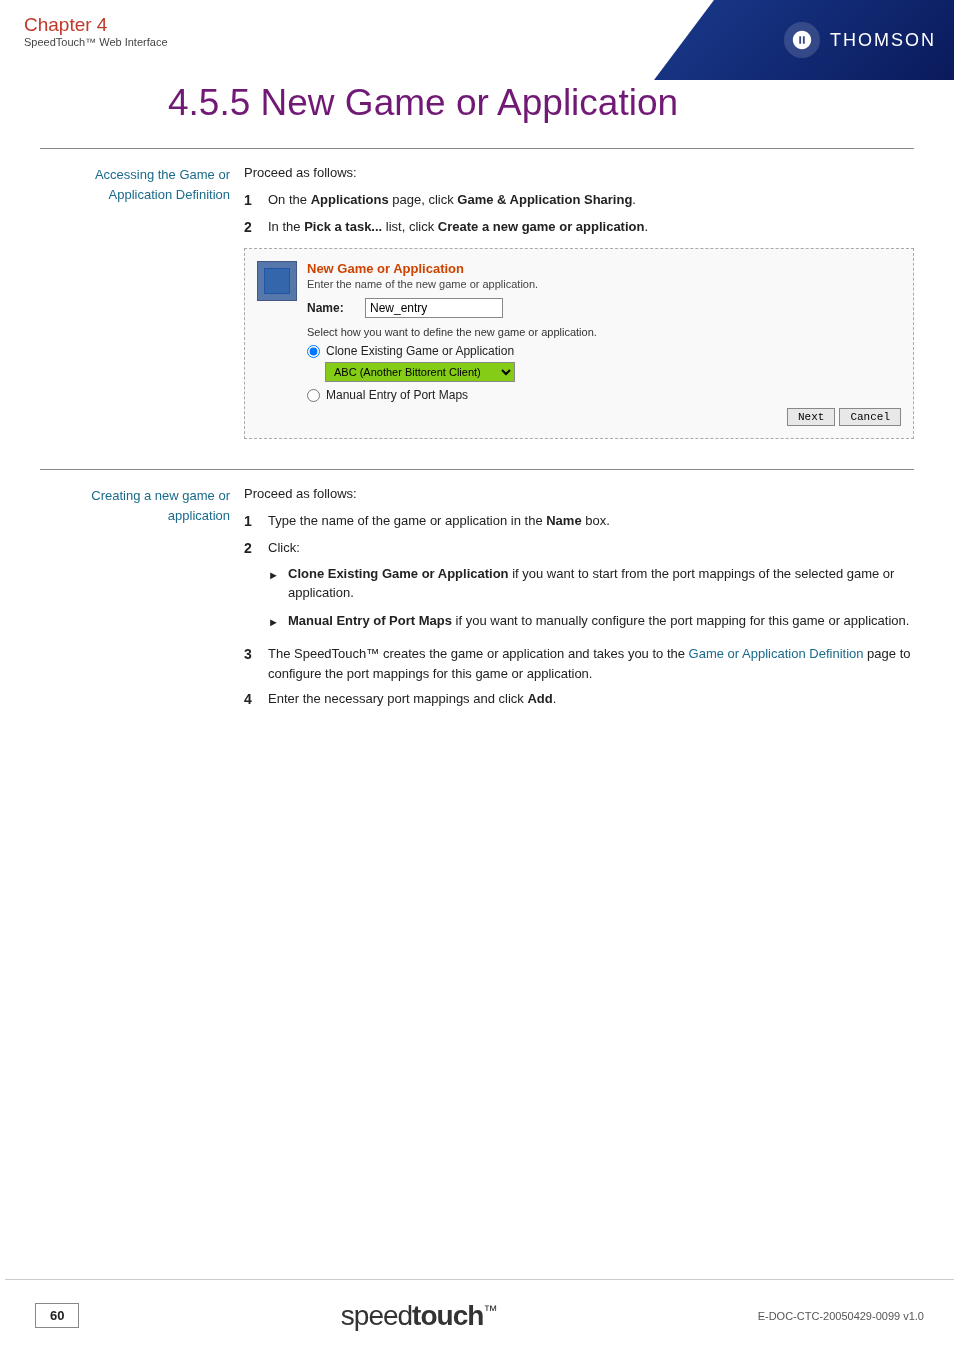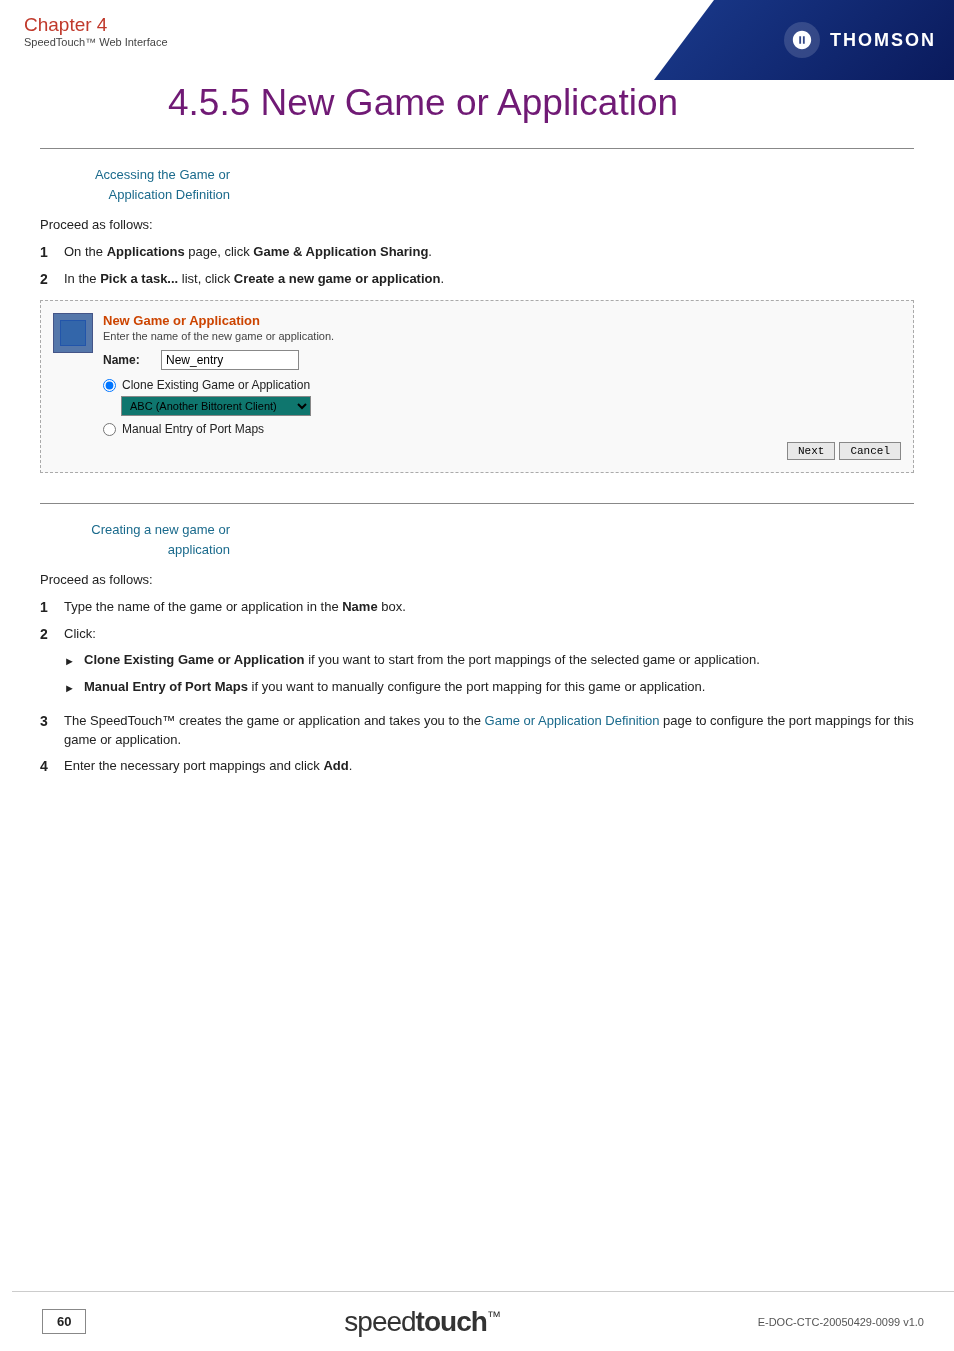--- a/index.html
+++ b/index.html
@@ -53,21 +53,21 @@
       height: 36px;
       background: rgba(255,255,255,0.15);
       border-radius: 50%;
       display: flex;
       align-items: center;
       justify-content: center;
     }
     .header-blue-strip .logo-text {
       color: white;
       font-size: 18px;
-      font-weight: bold;
+      font-weight: normal;
       letter-spacing: 2px;
     }
 
     
     .page-title-section {
       padding: 24px 40px 16px 120px;
     }
     .page-title {
       font-size: 37px;
       font-weight: normal;
@@ -83,23 +83,22 @@
     
     .section-divider {
       border: none;
       border-top: 1px solid #888;
       margin: 8px 0 16px 0;
     }
 
     
     .section-row {
       display: flex;
-      gap: 13px;
+      gap: 4px;
       margin-bottom: 20px;
-      flex-direction: column;
     }
     .section-label-col {
       width: 200px;
       min-width: 200px;
       text-align: right;
       padding-right: 10px;
     }
     .section-label {
       font-size: 13px;
       color: #1a6a8c;
@@ -208,21 +207,21 @@
       align-items: center;
       gap: 4px;
       margin-bottom: 6px;
       margin-left: 18px;
     }
     .ss-select {
       border: 1px solid #888;
       padding: 2px 4px;
       font-size: 11px;
       width: 190px;
-      background: #0f766e;
+      background: #84cc16;
     }
     .ss-button-row {
       display: flex;
       justify-content: flex-end;
       gap: 4px;
       margin-top: 6px;
     }
     .ss-btn {
       border: 1px solid #888;
       padding: 2px 10px;
@@ -249,23 +248,23 @@
       color: #222;
       font-size: 11px;
       padding-top: 3px;
       min-width: 12px;
     }
 
     
     .footer {
       position: absolute;
       bottom: 0;
-      left: 12px;
+      left: 5px;
       right: 0;
-      height: 60px;
+      height: 72px;
       display: flex;
       align-items: center;
       justify-content: space-between;
       padding: 0 30px;
       border-top: 1px solid #ccc;
     }
     .page-num-box {
       border: 1px solid #888;
       padding: 4px 14px;
       font-size: 13px;
@@ -343,20 +342,21 @@
         <div class="screenshot-icon">
           <div class="screenshot-icon-inner"></div>
         </div>
         <div class="screenshot-content">
           <div class="ss-title">New Game or Application</div>
           <div class="ss-subtitle">Enter the name of the new game or application.</div>
           <div class="ss-field-row">
             <span class="ss-field-label">Name:</span>
             <input class="ss-input" type="text" value="New_entry" style="">
           </div>
+          <div class="ss-select-label">Select how you want to define the new game or application.</div>
           <div class="ss-radio-row">
             <input type="radio" name="define-method" checked="" style="">
             <span>Clone Existing Game or Application</span>
           </div>
           <div class="ss-select-row">
             <select class="ss-select">
               <option>ABC (Another Bittorent Client)</option>
             </select>
           </div>
           <div class="ss-radio-row">

